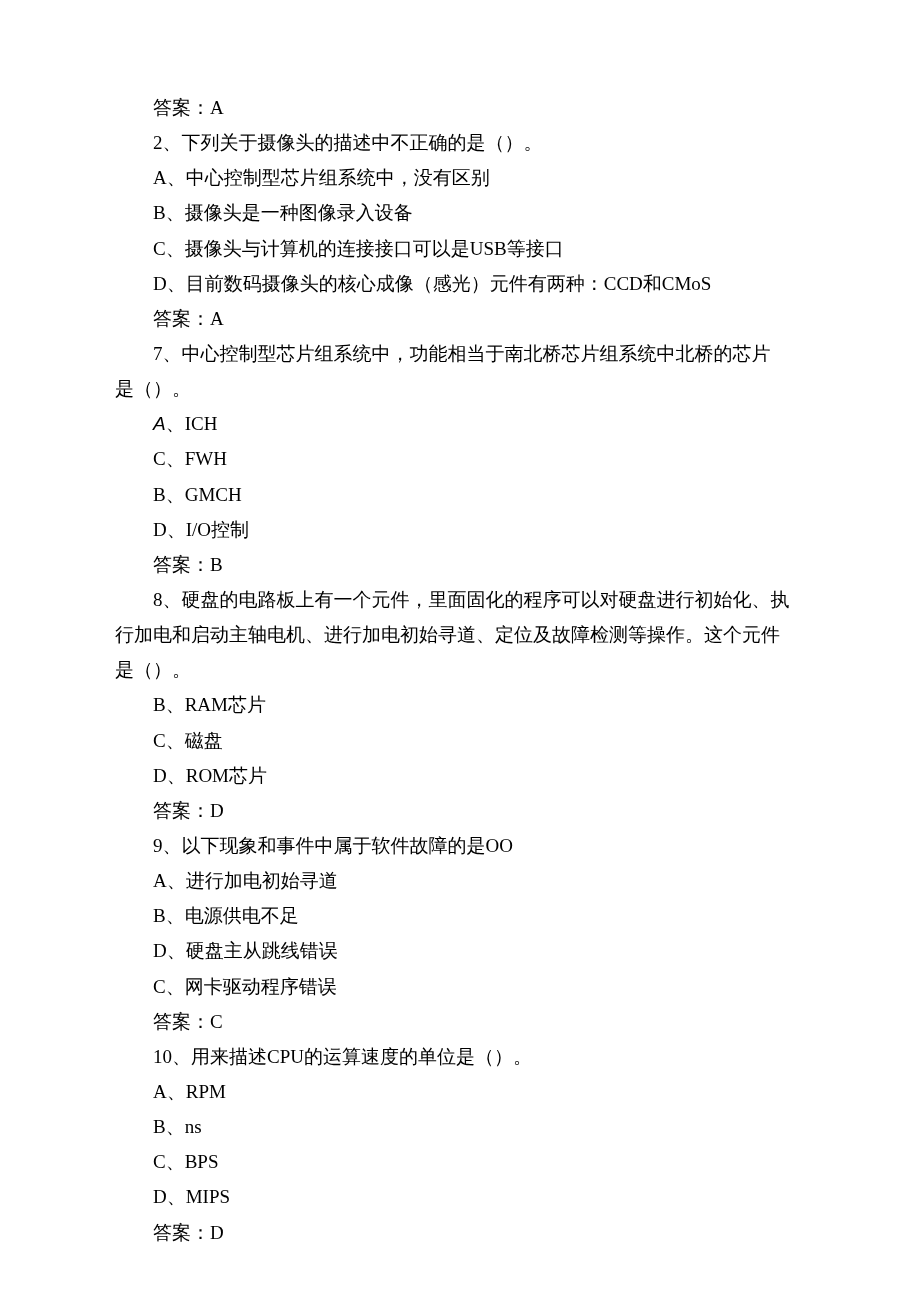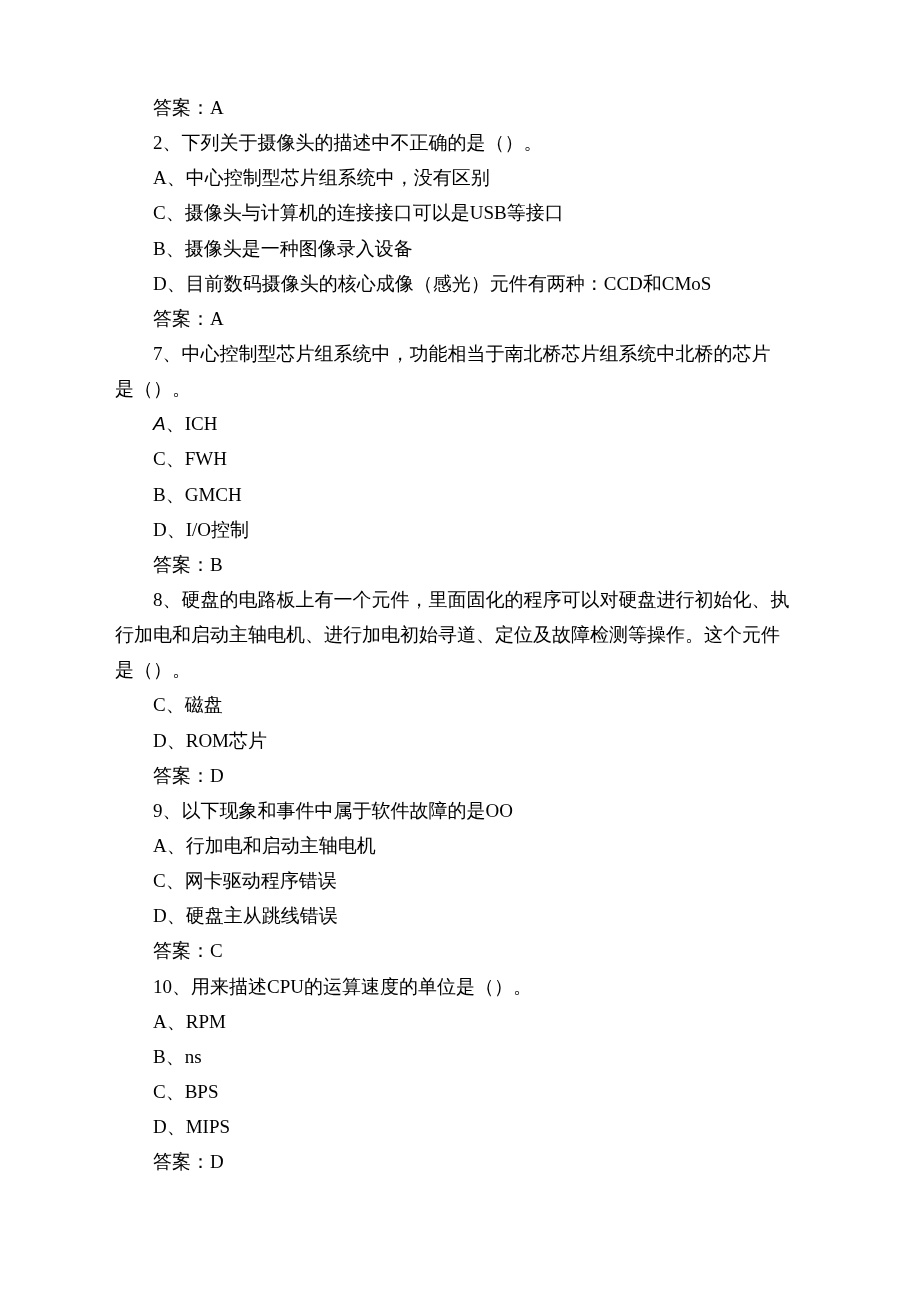--- a/index.html
+++ b/index.html
@@ -25,41 +25,43 @@
     font-family:Arial,sans-serif;
   }
 </style>
 </head>
 <body>
 
 <div class="page" id="page">
     <div class="line">答案：A</div>
     <div class="line">2、下列关于摄像头的描述中不正确的是（）。</div>
     <div class="line">A、中心控制型芯片组系统中，没有区别</div>
+    <div class="line">B、摄像头是一种图像录入设备</div>
     <div class="line">C、摄像头与计算机的连接接口可以是USB等接口</div>
-    <div class="line">B、摄像头是一种图像录入设备</div>
     <div class="line">D、目前数码摄像头的核心成像（感光）元件有两种：CCD和CMoS</div>
     <div class="line">答案：A</div>
     <div class="line">7、中心控制型芯片组系统中，功能相当于南北桥芯片组系统中北桥的芯片</div>
     <div class="line wrap">是（）。</div>
     <div class="line"><span class="ital">A</span><span>、ICH</span></div>
     <div class="line">C、FWH</div>
     <div class="line">B、GMCH</div>
     <div class="line">D、I/O控制</div>
     <div class="line">答案：B</div>
     <div class="line">8、硬盘的电路板上有一个元件，里面固化的程序可以对硬盘进行初始化、执</div>
     <div class="line wrap">行加电和启动主轴电机、进行加电初始寻道、定位及故障检测等操作。这个元件</div>
     <div class="line wrap">是（）。</div>
+    <div class="line">B、RAM芯片</div>
     <div class="line">C、磁盘</div>
     <div class="line">D、ROM芯片</div>
     <div class="line">答案：D</div>
     <div class="line">9、以下现象和事件中属于软件故障的是OO</div>
-    <div class="line">A、行加电和启动主轴电机</div>
+    <div class="line">A、进行加电初始寻道</div>
+    <div class="line">B、电源供电不足</div>
+    <div class="line">D、硬盘主从跳线错误</div>
     <div class="line">C、网卡驱动程序错误</div>
-    <div class="line">D、硬盘主从跳线错误</div>
     <div class="line">答案：C</div>
     <div class="line">10、用来描述CPU的运算速度的单位是（）。</div>
     <div class="line">A、RPM</div>
     <div class="line">B、ns</div>
     <div class="line">C、BPS</div>
     <div class="line">D、MIPS</div>
     <div class="line">答案：D</div>
   </div>
 
 </body></html>

